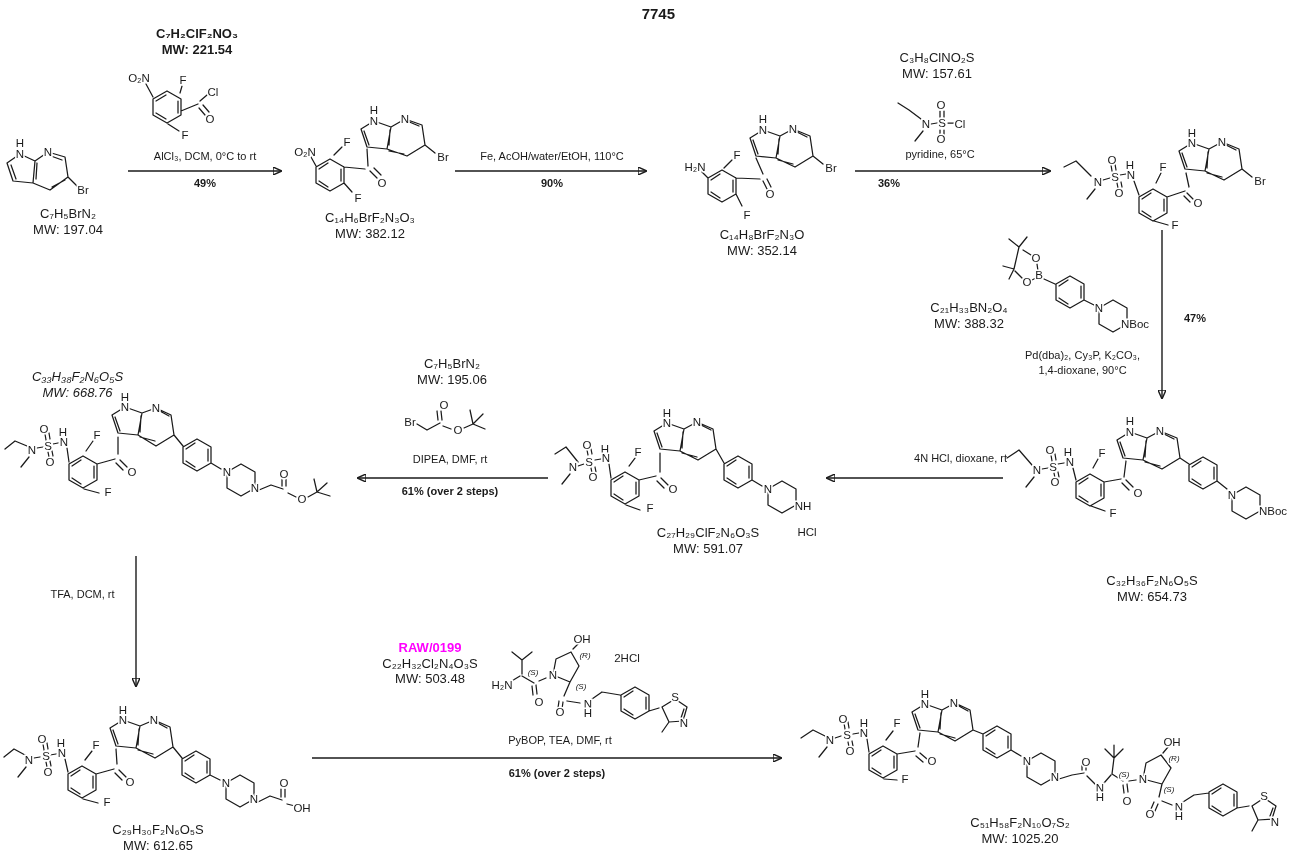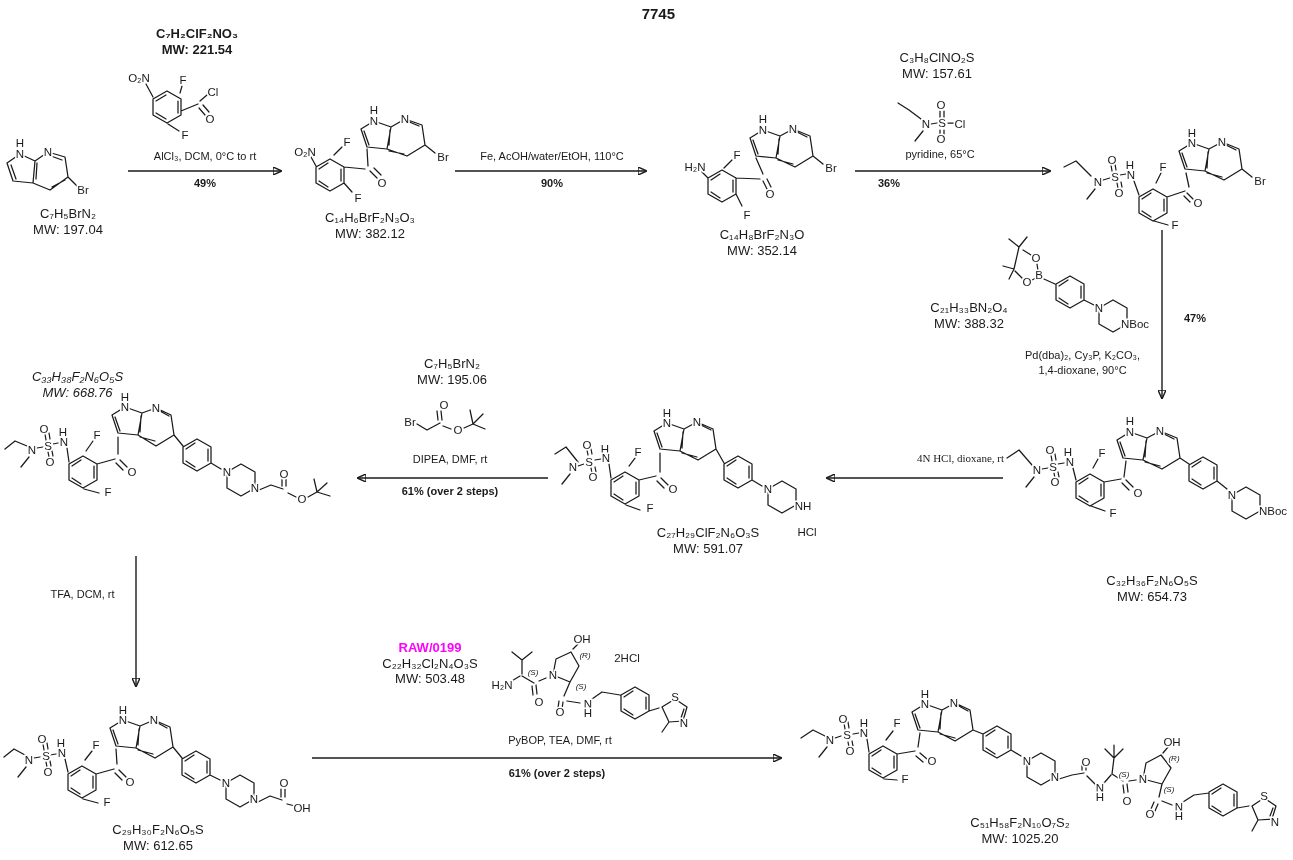--- a/index.html
+++ b/index.html
@@ -46,21 +46,21 @@
   <div class="cond yield" style="left:124px;top:176px;width:162px;">49%</div>
   <div class="cond" style="left:446px;top:149px;width:212px;">Fe, AcOH/water/EtOH, 110°C</div>
   <div class="cond yield" style="left:446px;top:176px;width:212px;">90%</div>
   <div class="cond" style="left:865px;top:147px;width:150px;">pyridine, 65°C</div>
   <div class="cond yield" style="left:814px;top:176px;width:150px;">36%</div>
   <div class="cond" style="left:975px;top:348px;width:215px;">
     <div>Pd(dba)₂, Cy₃P, K₂CO₃,</div>
     <div>1,4-dioxane, 90°C</div>
   </div>
   <div class="cond yield" style="left:1170px;top:311px;width:50px;">47%</div>
-  <div class="cond" style="left:858px;top:451px;width:205px;font-family:Liberation Serif, serif;">4N HCl, dioxane, rt</div>
+  <div class="cond" style="left:858px;top:451px;width:205px;">4N HCl, dioxane, rt</div>
   <div class="cond" style="left:370px;top:452px;width:160px;">DIPEA, DMF, rt</div>
   <div class="cond yield" style="left:355px;top:484px;width:190px;">61% (over 2 steps)</div>
   <div class="cond" style="left:20px;top:587px;width:125px;">TFA, DCM, rt</div>
   <div class="cond" style="left:460px;top:733px;width:200px;">PyBOP, TEA, DMF, rt</div>
   <div class="cond yield" style="left:457px;top:766px;width:200px;">61% (over 2 steps)</div>
 
   <div class="lbl" style="left:2px;top:206px;width:132px;">
     <div>C₇H₅BrN₂</div>
     <div>MW: 197.04</div>
   </div>

